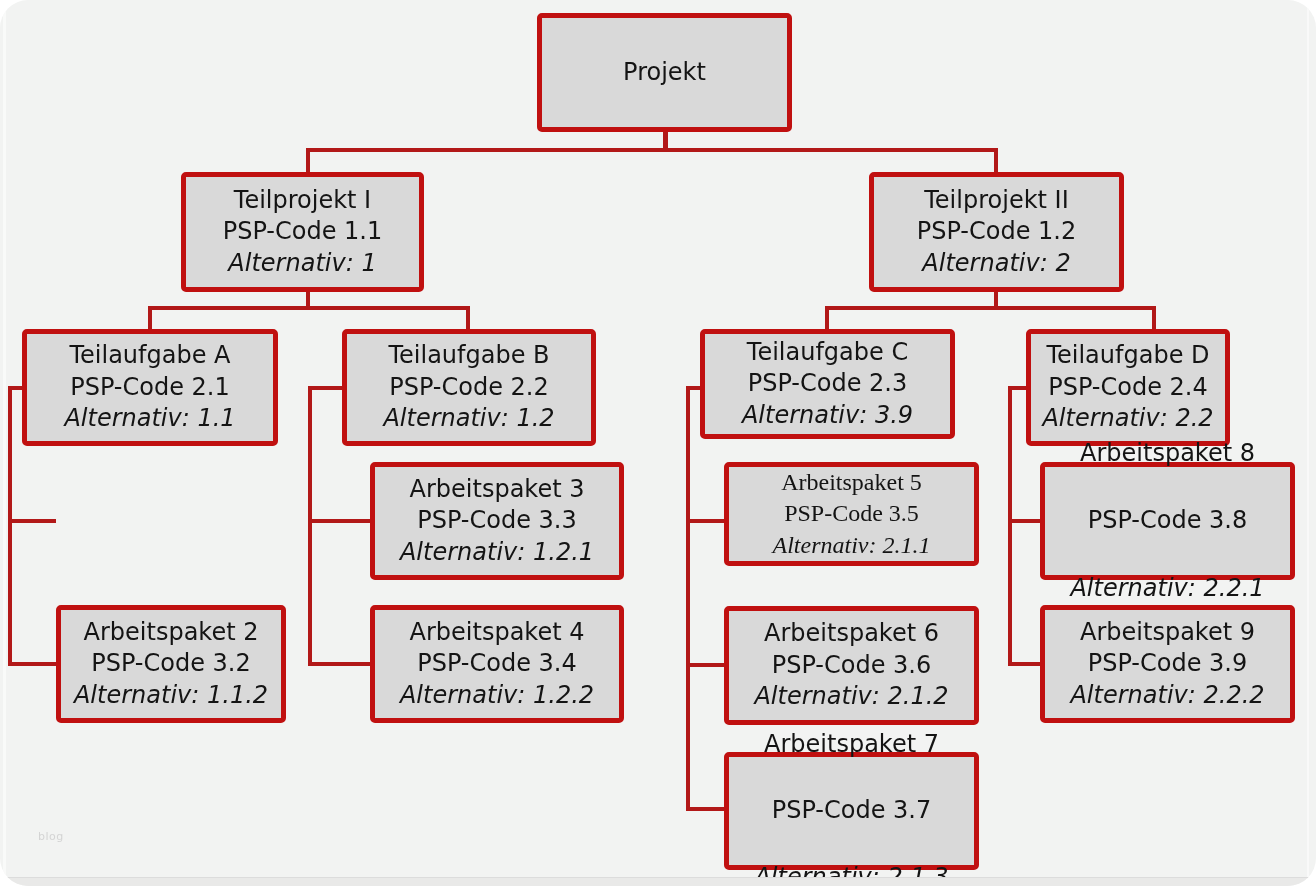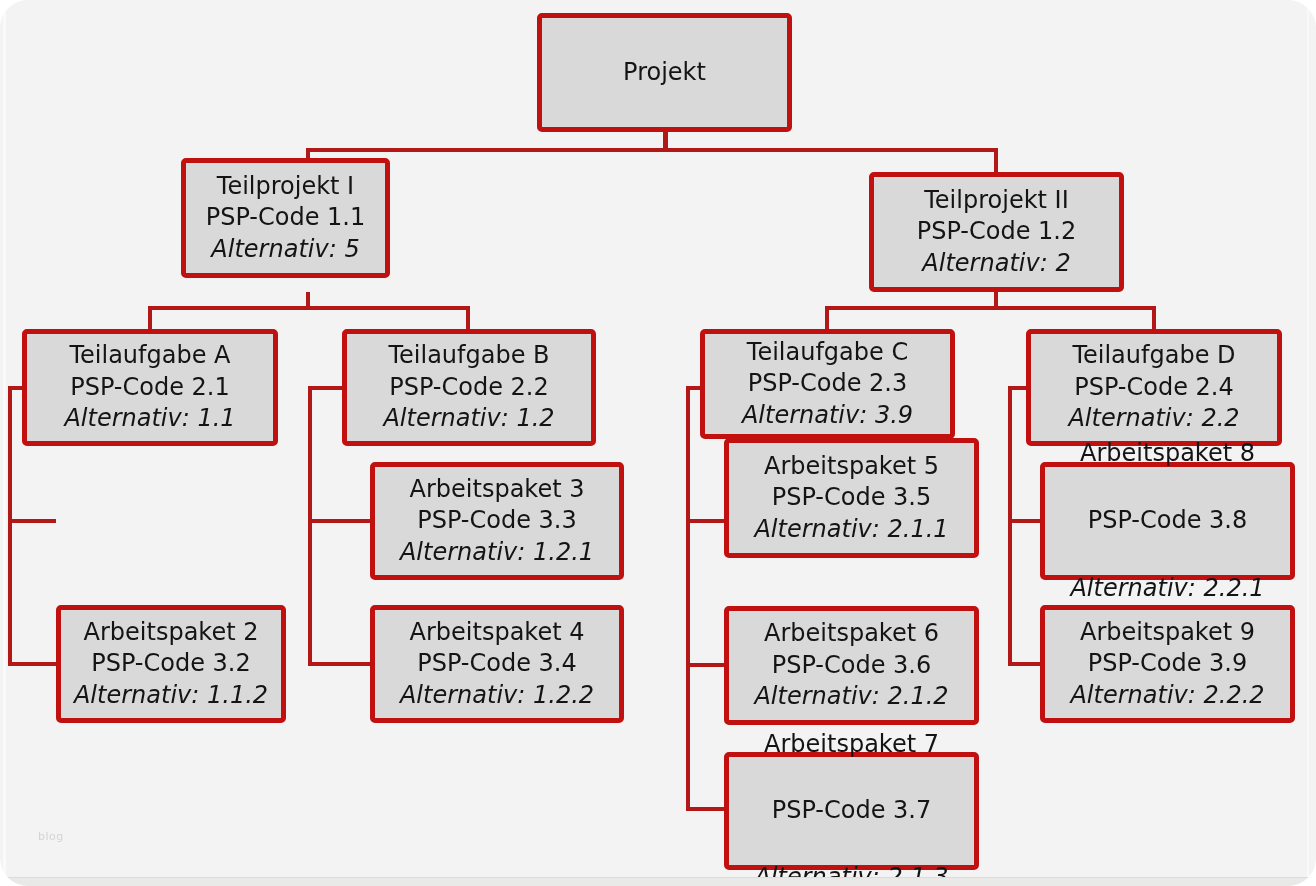--- a/index.html
+++ b/index.html
@@ -83,24 +83,24 @@
 
   <div class="line" style="left:1008px;top:386px;width:18px;height:4px;"></div>
   <div class="line" style="left:1008px;top:386px;width:4px;height:280px;"></div>
   <div class="line" style="left:1008px;top:519px;width:32px;height:4px;"></div>
   <div class="line" style="left:1008px;top:662px;width:32px;height:4px;"></div>
 
   <div class="node" style="left:537px;top:13px;width:255px;height:119px;">
     <span class="t">Projekt</span>
   </div>
 
-  <div class="node" style="left:181px;top:158px;width:209px;height:120px;">
+  <div class="node" style="left:181px;top:172px;width:243px;height:120px;">
     <span class="t">Teilprojekt I</span>
     <span class="t">PSP-Code 1.1</span>
-    <span class="t italic">Alternativ: 5</span>
+    <span class="t italic">Alternativ: 1</span>
   </div>
 
   <div class="node" style="left:869px;top:172px;width:255px;height:120px;">
     <span class="t">Teilprojekt II</span>
     <span class="t">PSP-Code 1.2</span>
     <span class="t italic">Alternativ: 2</span>
   </div>
 
   <div class="node" style="left:22px;top:329px;width:256px;height:117px;">
     <span class="t">Teilaufgabe A</span>
@@ -113,21 +113,21 @@
     <span class="t">PSP-Code 2.2</span>
     <span class="t italic">Alternativ: 1.2</span>
   </div>
 
   <div class="node" style="left:700px;top:329px;width:255px;height:110px;">
     <span class="t">Teilaufgabe C</span>
     <span class="t">PSP-Code 2.3</span>
     <span class="t italic">Alternativ: 3.9</span>
   </div>
 
-  <div class="node" style="left:1026px;top:329px;width:256px;height:117px;">
+  <div class="node" style="left:1026px;top:329px;width:204px;height:117px;">
     <span class="t">Teilaufgabe D</span>
     <span class="t">PSP-Code 2.4</span>
     <span class="t italic">Alternativ: 2.2</span>
   </div>
 
 
   <div class="node" style="left:56px;top:605px;width:230px;height:118px;justify-content:center;">
     <span class="t">Arbeitspaket 2</span>
     <span class="t">PSP-Code 3.2</span>
     <span class="t italic">Alternativ: 1.1.2</span>
@@ -138,21 +138,21 @@
     <span class="t">PSP-Code 3.3</span>
     <span class="t italic">Alternativ: 1.2.1</span>
   </div>
 
   <div class="node" style="left:370px;top:605px;width:254px;height:118px;">
     <span class="t">Arbeitspaket 4</span>
     <span class="t">PSP-Code 3.4</span>
     <span class="t italic">Alternativ: 1.2.2</span>
   </div>
 
-  <div class="node" style="left:724px;top:438px;width:255px;height:120px;">
+  <div class="node" style="left:724px;top:462px;width:255px;height:104px;font-family:Liberation Serif, serif;">
     <span class="t">Arbeitspaket 5</span>
     <span class="t">PSP-Code 3.5</span>
     <span class="t italic">Alternativ: 2.1.1</span>
   </div>
 
   <div class="node" style="left:724px;top:606px;width:255px;height:119px;">
     <span class="t">Arbeitspaket 6</span>
     <span class="t">PSP-Code 3.6</span>
     <span class="t italic">Alternativ: 2.1.2</span>
   </div>

